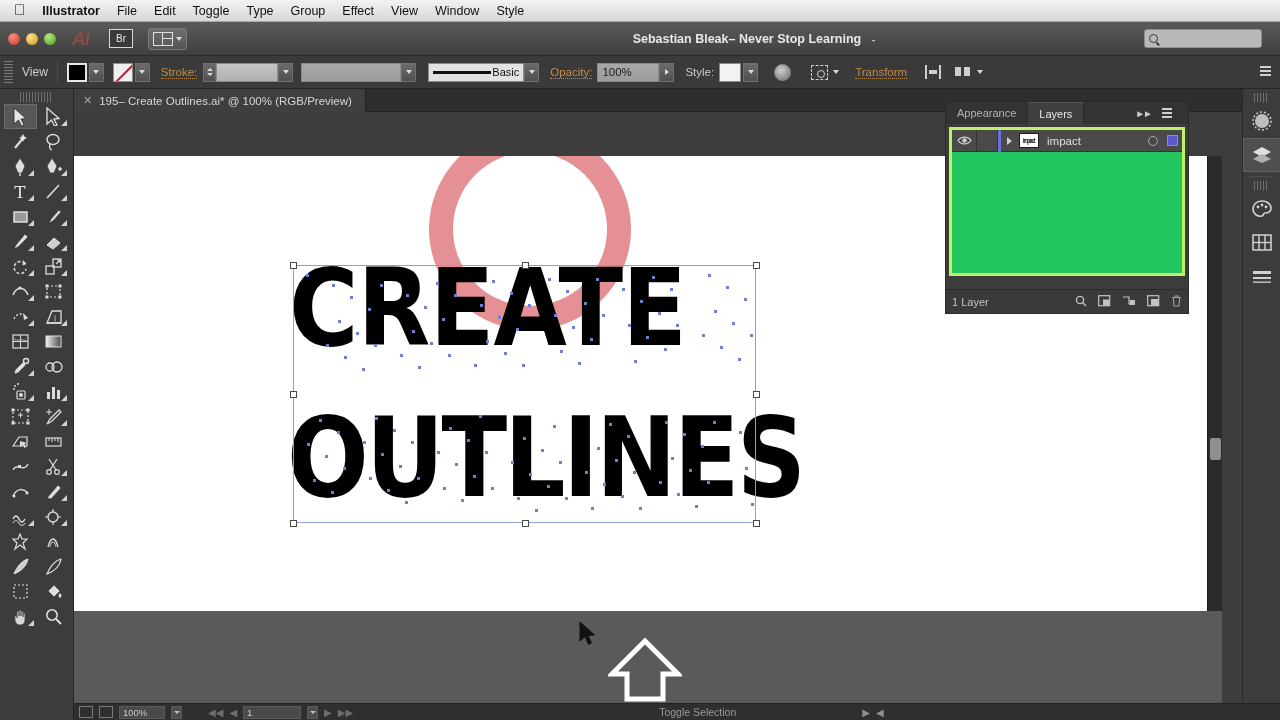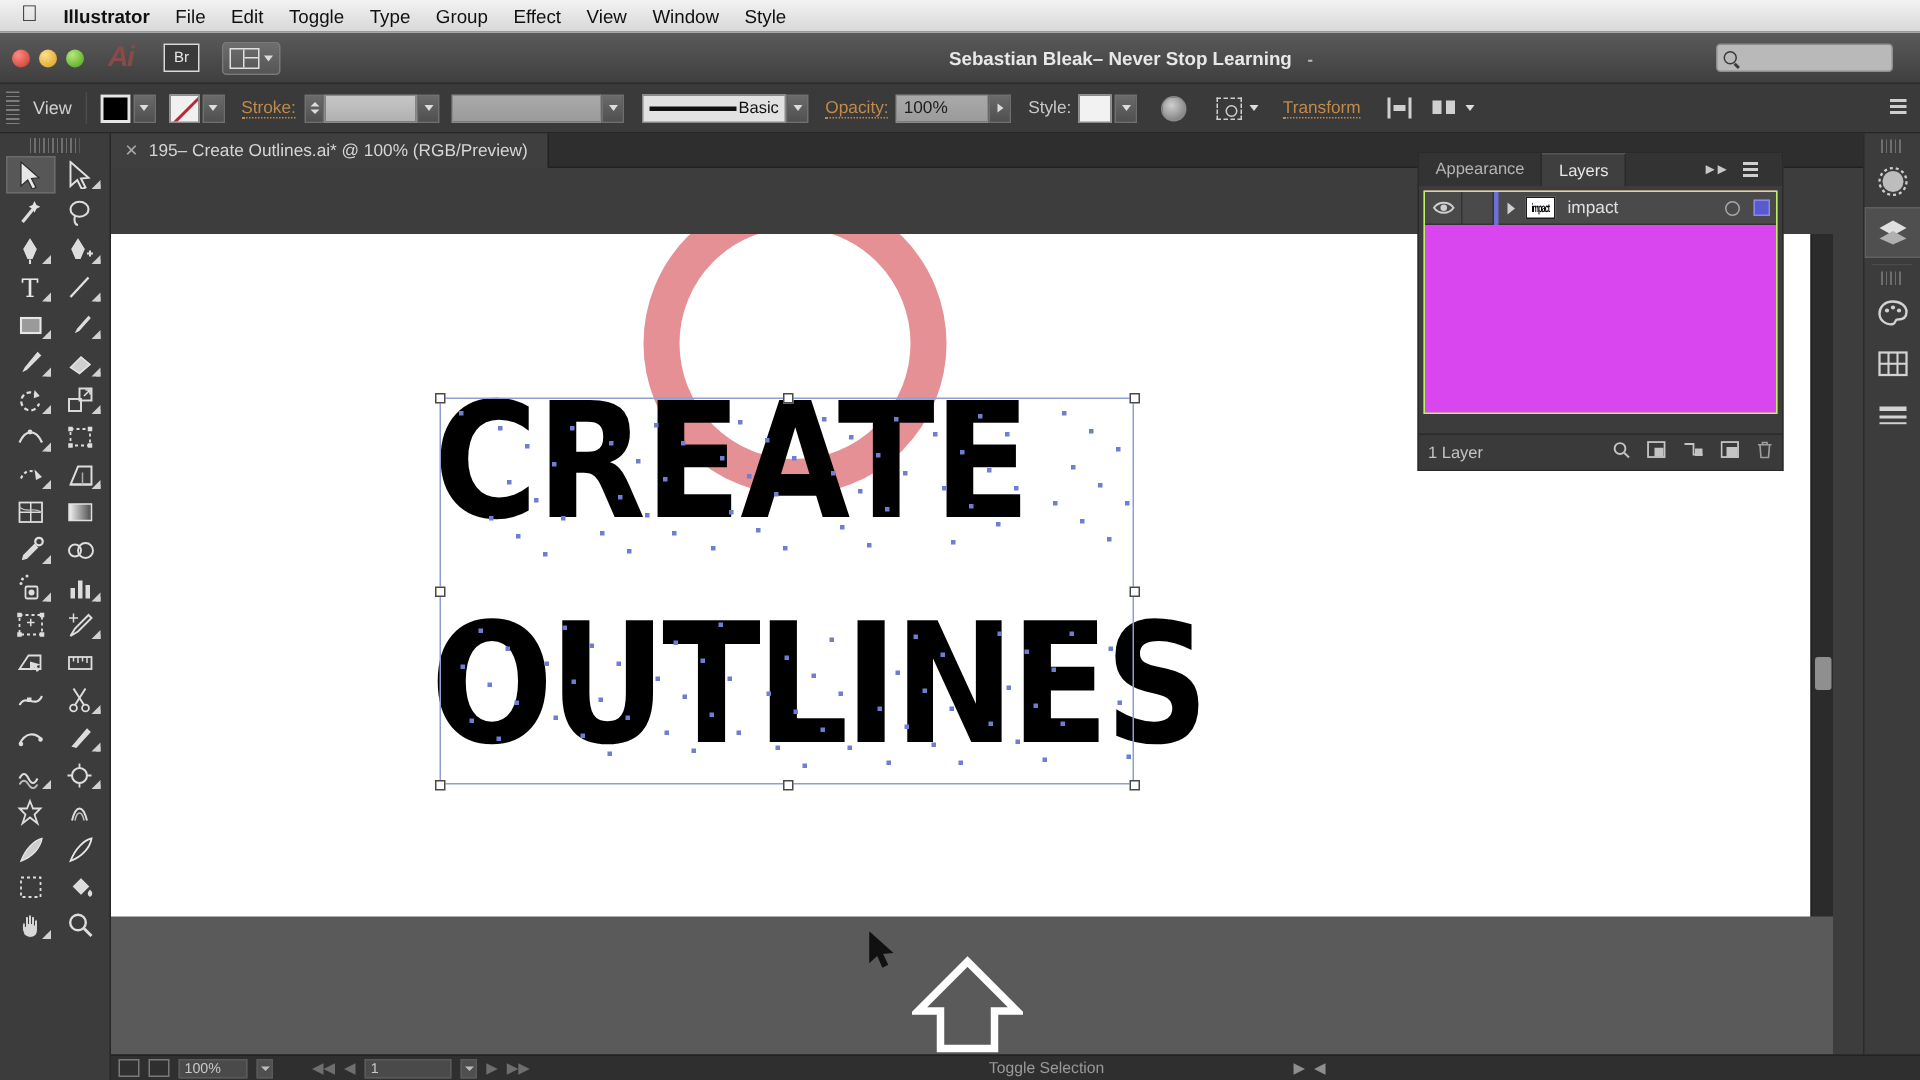--- a/index.html
+++ b/index.html
@@ -218,21 +218,21 @@
     position:absolute; left:945px; top:101px; width:244px; height:213px;
     background:#3c3c3c; border:1px solid #2a2a2a;
   }
   .panel-tabs { height:22px; background:#333; display:flex; align-items:stretch; position:relative; }
   .ptab { padding:0 11px; display:flex; align-items:center; font-size:11px; color:#b4b4b4;
     border-right:1px solid #2a2a2a; }
   .ptab.active { background:#3f3f3f; color:#e8e8e8; border-top:1px solid #565656; }
   .ptab-tools { margin-left:auto; display:flex; align-items:center; gap:8px; padding-right:7px; }
   .dblchev { color:#c9c9c9; font-size:10px; letter-spacing:-2px; }
   .panel-body { background:#3c3c3c; padding:3px; height:155px; }
-  .layer-list { background:#d946ef; border:1px solid #bef264; height:100%; }
+  .layer-list { background:#22c55e; border:3px solid #bef264; height:100%; }
   .layer-row {
     height:22px; display:flex; align-items:center; background:#4a4a4a;
     border-bottom:1px solid #343434; gap:0;
   }
   .lr-eye { width:24px; display:flex; align-items:center; justify-content:center; }
   .lr-lock { width:22px; border-left:1px solid #343434; border-right:1px solid #343434; height:22px;
     display:flex; align-items:center; justify-content:center; }
   .sel-bar { width:3px; height:22px; background:#6e6ed8; }
   .lr-arrow { width:16px; display:flex; align-items:center; justify-content:center; }
   .lr-thumb { width:20px; height:15px; background:#fff; border:1px solid #1b1b1b; margin-left:2px;

